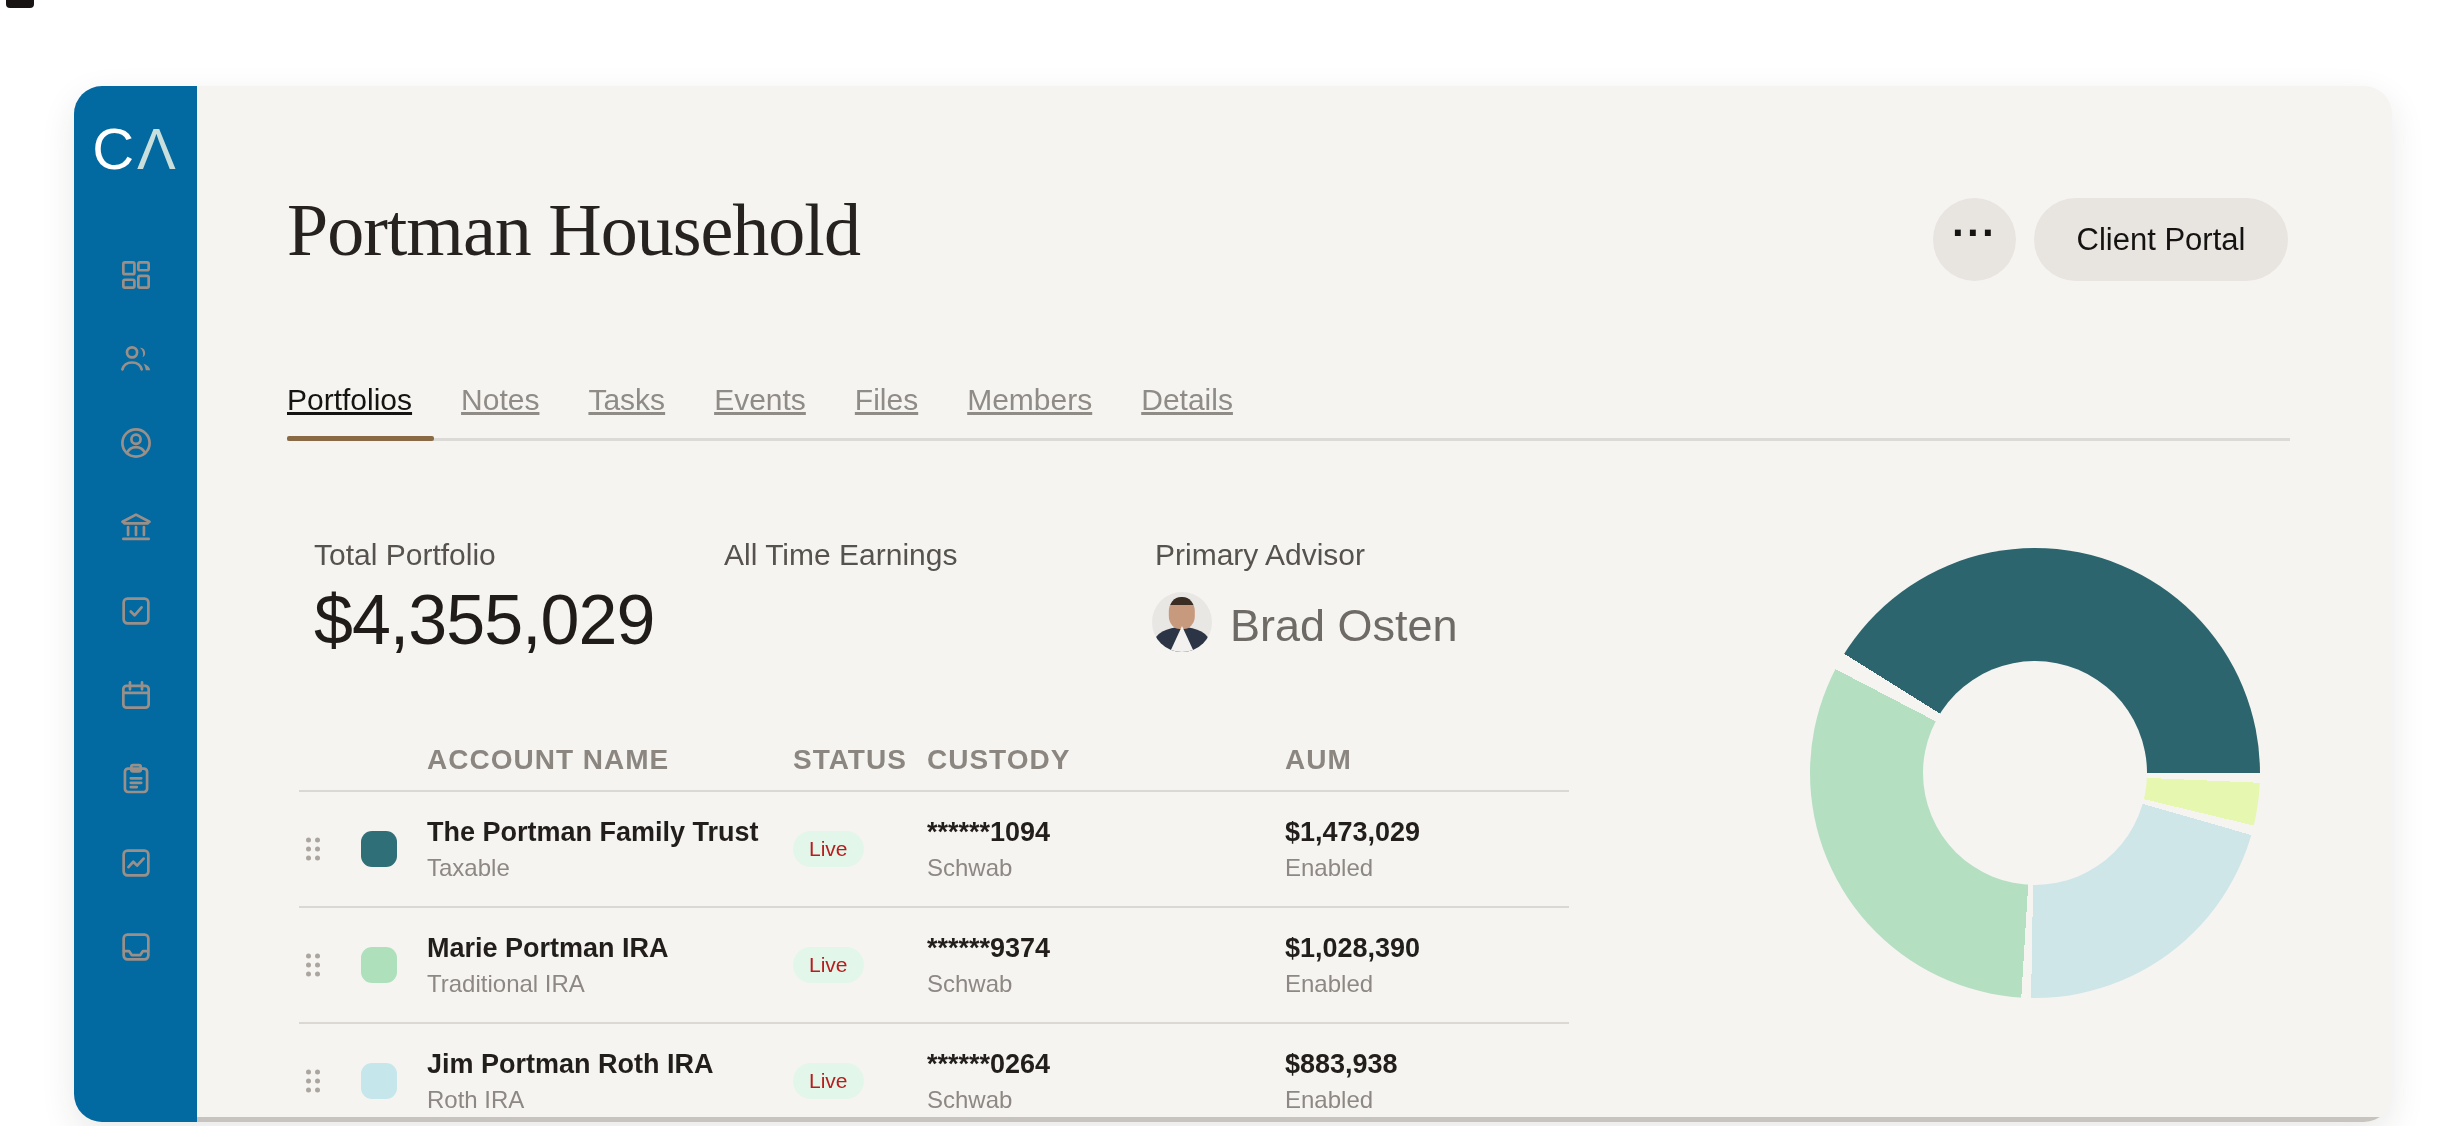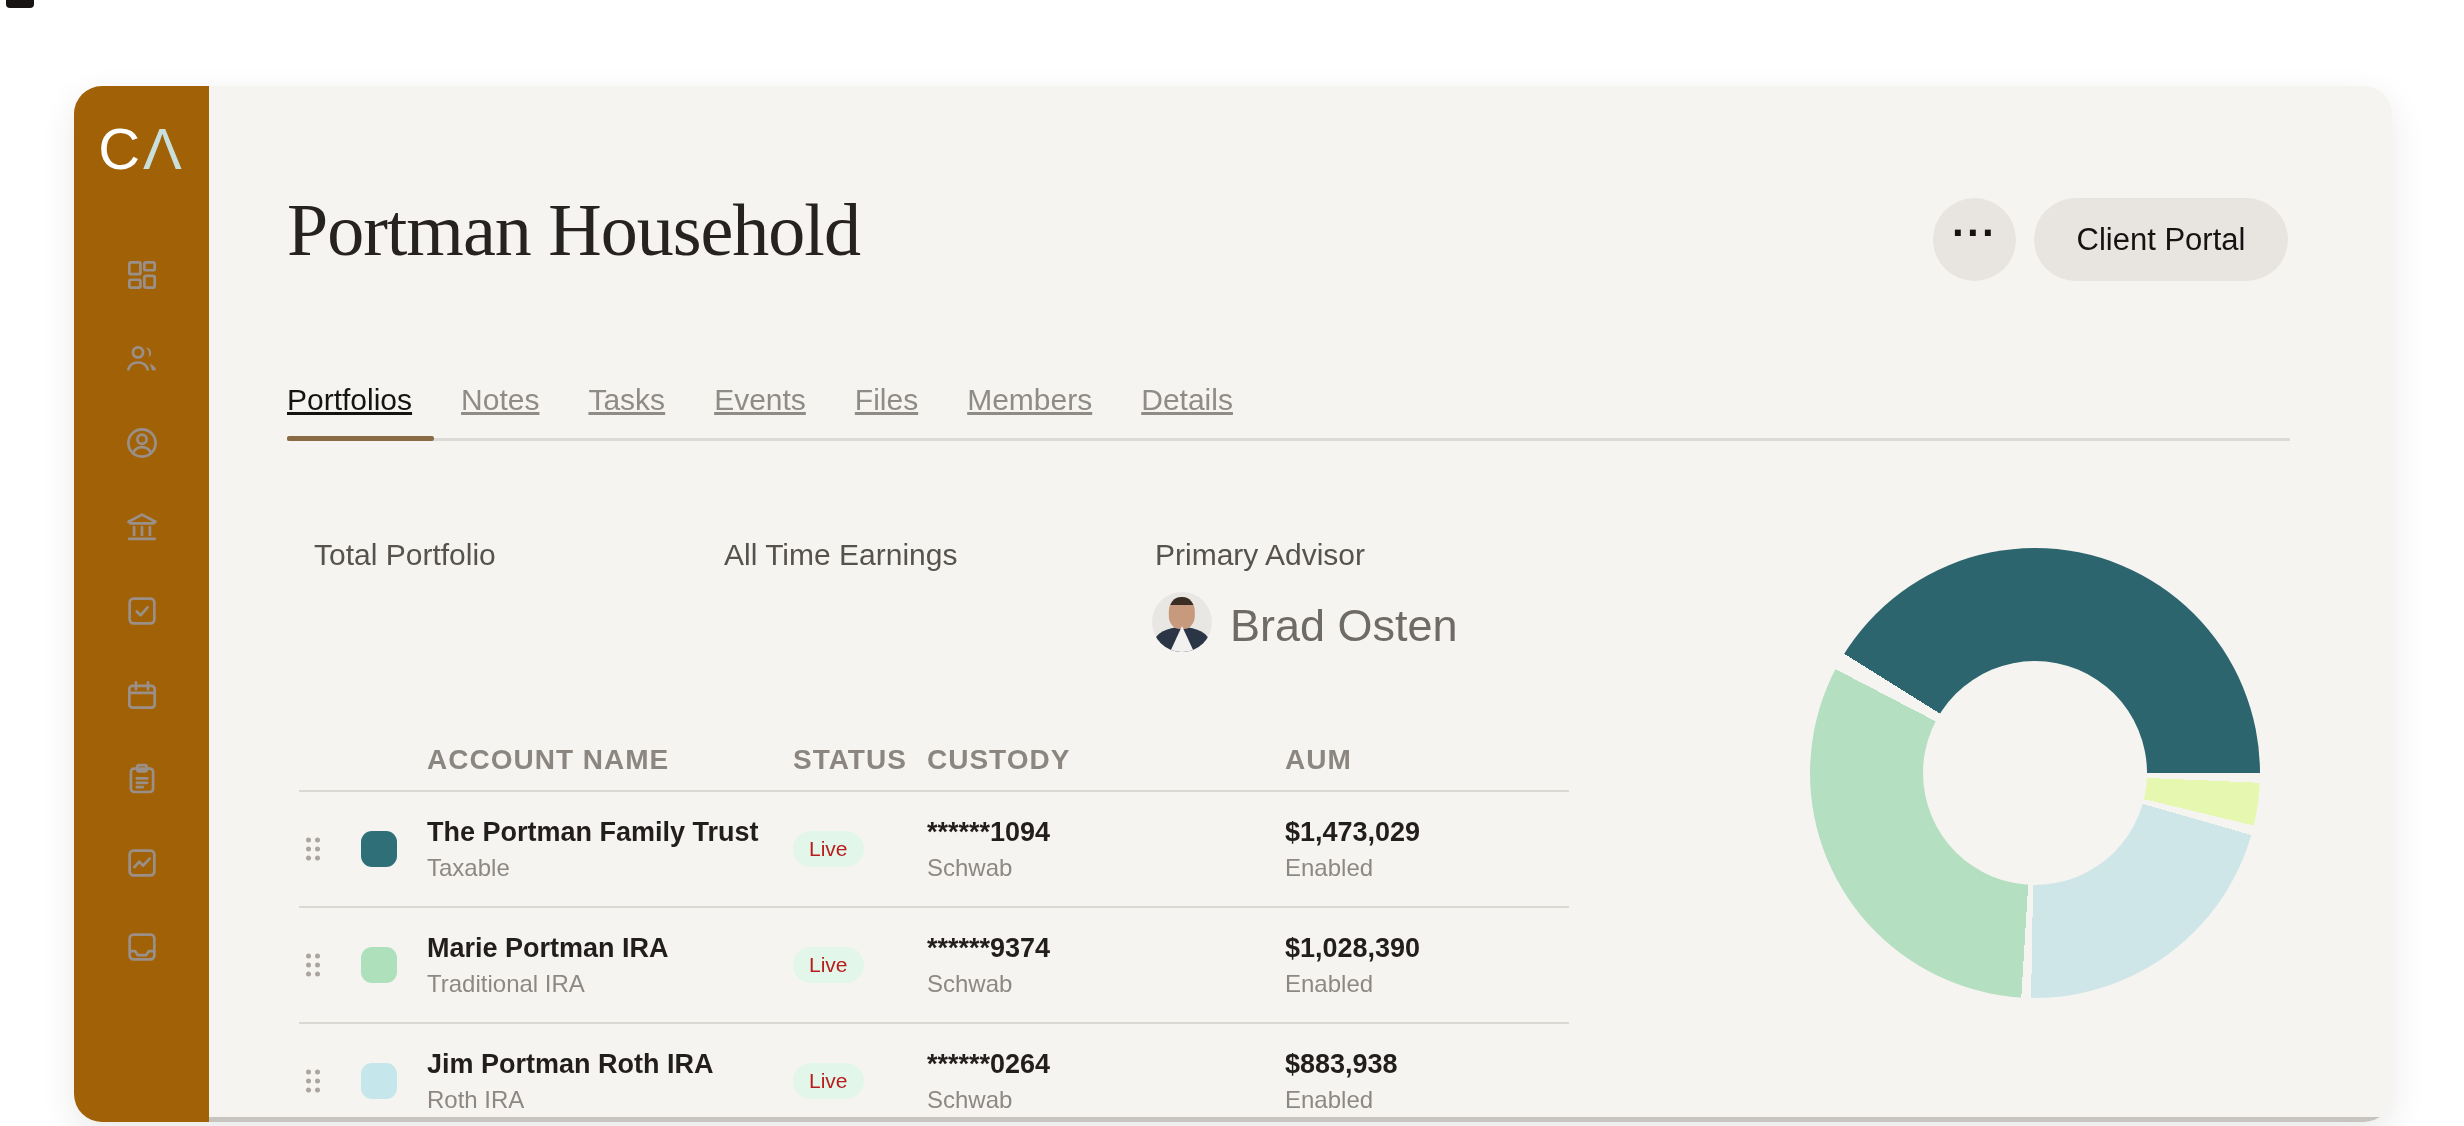--- a/index.html
+++ b/index.html
@@ -18,22 +18,22 @@
   
   .card {
     position:absolute; left:74px; top:86px; width:2318px; height:1036px;
     background:#f6f4f1; border-radius:28px; overflow:hidden;
     box-shadow:0 12px 34px rgba(40,35,30,.10);
   }
   .card-bottom-edge { position:absolute; left:0; right:0; bottom:0; height:5px; background:#c7c4c0; z-index:1; }
 
   
   .sidebar {
-    position:absolute; left:0; top:0; width:135px; height:100%;
-    background:#a16207; z-index:2;
+    position:absolute; left:0; top:0; width:123px; height:100%;
+    background:#0369a1; z-index:2;
   }
   .logo { position:absolute; top:34px; left:0; width:100%; text-align:center;
     font-size:58px; font-weight:300; letter-spacing:3px; line-height:1; }
   .logo .c { color:#ffffff; }
   .logo .mark { color:#c9dfdb; }
   .nav { position:absolute; top:170px; left:0; width:100%; display:flex; flex-direction:column; align-items:center; gap:46px; }
   .nav-item { width:38px; height:38px; color:#9a9089; cursor:pointer; }
   .nav-item svg { width:38px; height:38px; display:block; }
 
   
@@ -192,20 +192,21 @@
     <div class="tab">Tasks</div>
     <div class="tab">Events</div>
     <div class="tab">Files</div>
     <div class="tab">Members</div>
     <div class="tab">Details</div>
   </div>
   <div class="tabs-track"></div>
   <div class="tabs-active-bar"></div>
 
   <div class="stat-label" style="left:240px">Total Portfolio</div>
+  <div class="stat-value-main">$4,355,029</div>
 
   <div class="stat-label" style="left:650px">All Time Earnings</div>
 
   <div class="stat-label" style="left:1081px">Primary Advisor</div>
   <div class="advisor-row">
     <span class="avatar">
       <span class="av-coat"></span>
       <span class="av-shirt"></span>
       <span class="av-head"></span>
     </span>

